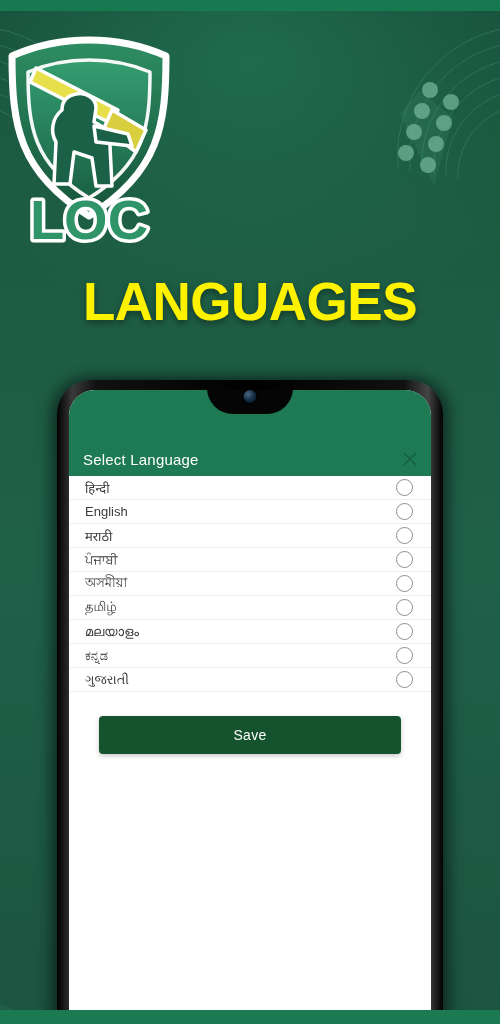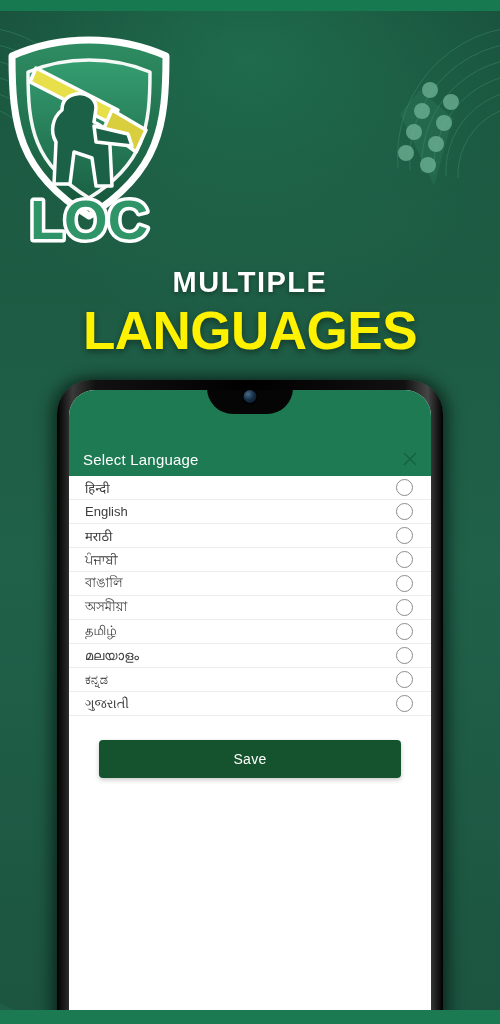--- a/index.html
+++ b/index.html
@@ -211,21 +211,20 @@
         <path d="M94 92 L128 100 L132 112 L96 108 Z"></path>
       </g>
 
       <g>
         <text x="89" y="205" text-anchor="middle" font-family="Liberation Sans, sans-serif" font-weight="bold" font-size="56" fill="#2f9468" stroke="#ffffff" stroke-width="7" stroke-linejoin="round" paint-order="stroke">LOC</text>
       </g>
     </svg>
   </div>
 
   <div id="headline">
-    <span id="headline-top">MULTIPLE</span>
     <span id="headline-main">LANGUAGES</span>
   </div>
 
   <div id="phone">
     <div id="phone-screen">
 
       <div id="notch-bar">
 
         <div id="notch">
           <div id="camera-lens"></div>
@@ -252,24 +251,20 @@
           </div>
           <div class="lang-row">
             <span class="lang-label">मराठी</span>
             <span class="radio"></span>
           </div>
           <div class="lang-row">
             <span class="lang-label">ਪੰਜਾਬੀ</span>
             <span class="radio"></span>
           </div>
           <div class="lang-row">
-            <span class="lang-label">বাঙালি</span>
-            <span class="radio"></span>
-          </div>
-          <div class="lang-row">
             <span class="lang-label">অসমীয়া</span>
             <span class="radio"></span>
           </div>
           <div class="lang-row">
             <span class="lang-label">தமிழ்</span>
             <span class="radio"></span>
           </div>
           <div class="lang-row">
             <span class="lang-label">മലയാളം</span>
             <span class="radio"></span>

